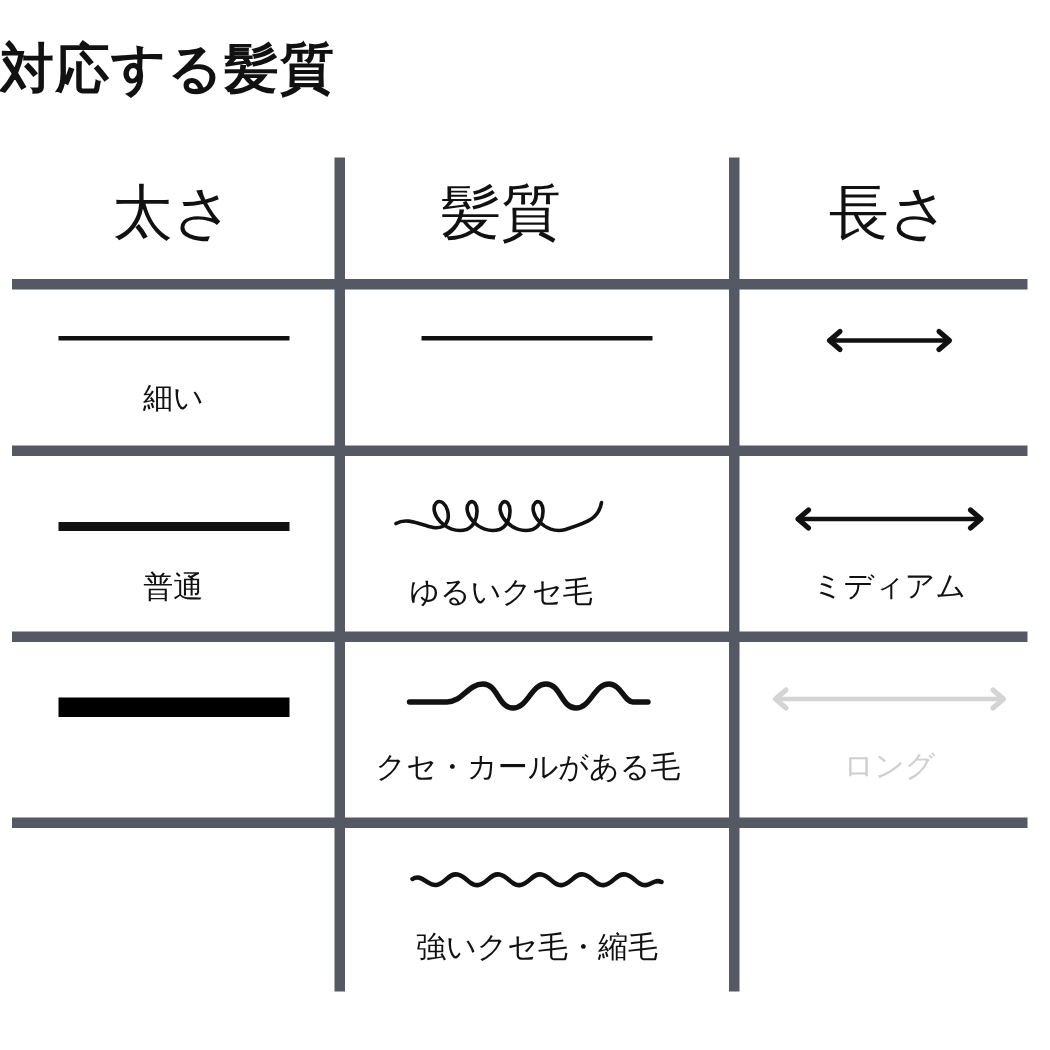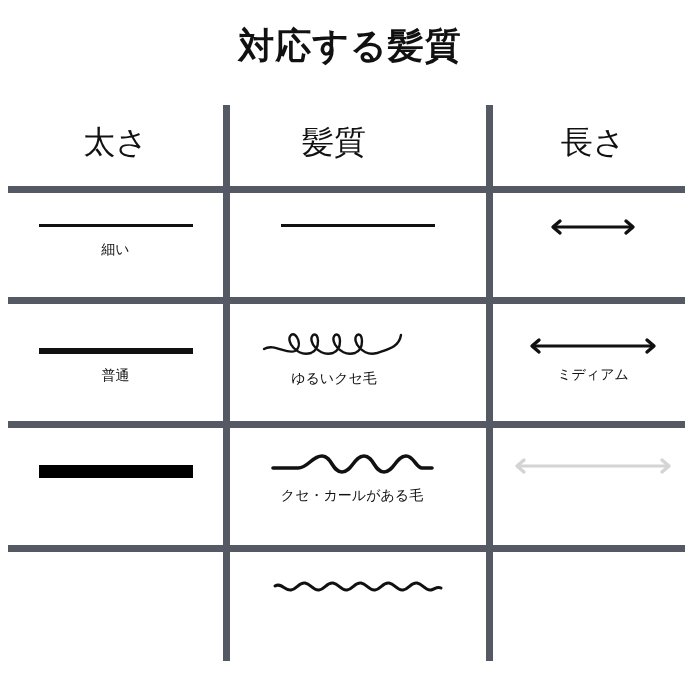--- a/index.html
+++ b/index.html
@@ -1,26 +1,26 @@
 <!DOCTYPE html>
 <html><head>
 <meta charset="utf-8">
 <style>
   html, body { margin:0; padding:0; background:#ffffff; }
   body { width:700px; height:700px; position:relative; overflow:hidden;
          font-family:"DejaVu Sans","Liberation Sans",sans-serif; color:#111; }
-  .title { position:absolute; left:0; width:700px; top:22px; text-align:center;
+  .title { position:absolute; left:0; width:700px; top:22px; text-align:left;
            font-size:36px; font-weight:bold; letter-spacing:1px; }
   .vline { position:absolute; width:7px; background:#545964; top:105px; height:556px; }
   .hline { position:absolute; height:7px; background:#545964; left:8px; width:677px; }
-  .hdr { position:absolute; top:112px; height:68px; text-align:center; font-size:32px;
+  .hdr { position:absolute; top:112px; height:68px; text-align:center; font-size:40px;
          line-height:60px; }
   .cell { position:absolute; text-align:center; }
   .cell svg { display:block; margin:0 auto; }
-  .lbl { font-size:14px; line-height:26px; margin-top:6px; white-space:nowrap; }
+  .lbl { font-size:20px; line-height:26px; margin-top:22px; white-space:nowrap; }
   .muted { color:#cfcfcf; }
 </style>
 </head>
 <body>
 
 <div class="title">対応する髪質</div>
 
 <div class="vline" style="left:223px"></div>
 <div class="vline" style="left:486px"></div>
 <div class="hline" style="top:186px"></div>
@@ -64,20 +64,21 @@
 <div class="cell" style="left:230px;width:244px;top:452px">
   <svg width="165" height="24" viewBox="0 0 165 24">
     <path d="M3,16 L28,16 C38,16 42,4 52,4 C62,4 62,20 72,20 C82,20 84,4 94,4 C104,4 104,20 114,20 C124,20 126,4 136,4 C144,4 146,16 152,16 L162,16" fill="none" stroke="#111" stroke-width="3.6" stroke-linecap="round"></path>
   </svg>
   <div class="lbl">クセ・カールがある毛</div>
 </div>
 <div class="cell" style="left:230px;width:256px;top:578px">
   <svg width="175" height="18" viewBox="0 0 175 18">
     <path d="M4,8 C10,4 14,13 20,12 C26,11 28,4 34,5 C40,6 42,13 48,12 C54,11 56,4 62,5 C68,6 70,13 76,12 C82,11 84,4 90,5 C96,6 98,13 104,12 C110,11 112,4 118,5 C124,6 126,13 132,12 C138,11 140,4 146,5 C152,6 154,13 160,12 C164,11 166,8 170,10" fill="none" stroke="#111" stroke-width="3" stroke-linecap="round"></path>
   </svg>
+  <div class="lbl">強いクセ毛・縮毛</div>
 </div>
 
 <div class="cell" style="left:493px;width:200px;top:218px">
   <svg width="90" height="18" viewBox="0 0 90 18">
     <line x1="6" y1="9" x2="84" y2="9" stroke="#111" stroke-width="3"></line>
     <polyline points="12,3 5,9 12,15" fill="none" stroke="#111" stroke-width="3.4" stroke-linecap="round" stroke-linejoin="round"></polyline>
     <polyline points="78,3 85,9 78,15" fill="none" stroke="#111" stroke-width="3.4" stroke-linecap="round" stroke-linejoin="round"></polyline>
   </svg>
 </div>
 <div class="cell" style="left:493px;width:200px;top:337px">
@@ -87,13 +88,14 @@
     <polyline points="120,3 127,9 120,15" fill="none" stroke="#111" stroke-width="3.4" stroke-linecap="round" stroke-linejoin="round"></polyline>
   </svg>
   <div class="lbl">ミディアム</div>
 </div>
 <div class="cell muted" style="left:493px;width:200px;top:457px">
   <svg width="162" height="18" viewBox="0 0 162 18">
     <line x1="6" y1="9" x2="156" y2="9" stroke="#d4d4d4" stroke-width="3"></line>
     <polyline points="12,3 5,9 12,15" fill="none" stroke="#d4d4d4" stroke-width="3.4" stroke-linecap="round" stroke-linejoin="round"></polyline>
     <polyline points="150,3 157,9 150,15" fill="none" stroke="#d4d4d4" stroke-width="3.4" stroke-linecap="round" stroke-linejoin="round"></polyline>
   </svg>
+  <div class="lbl">ロング</div>
 </div>
 
 </body></html>

